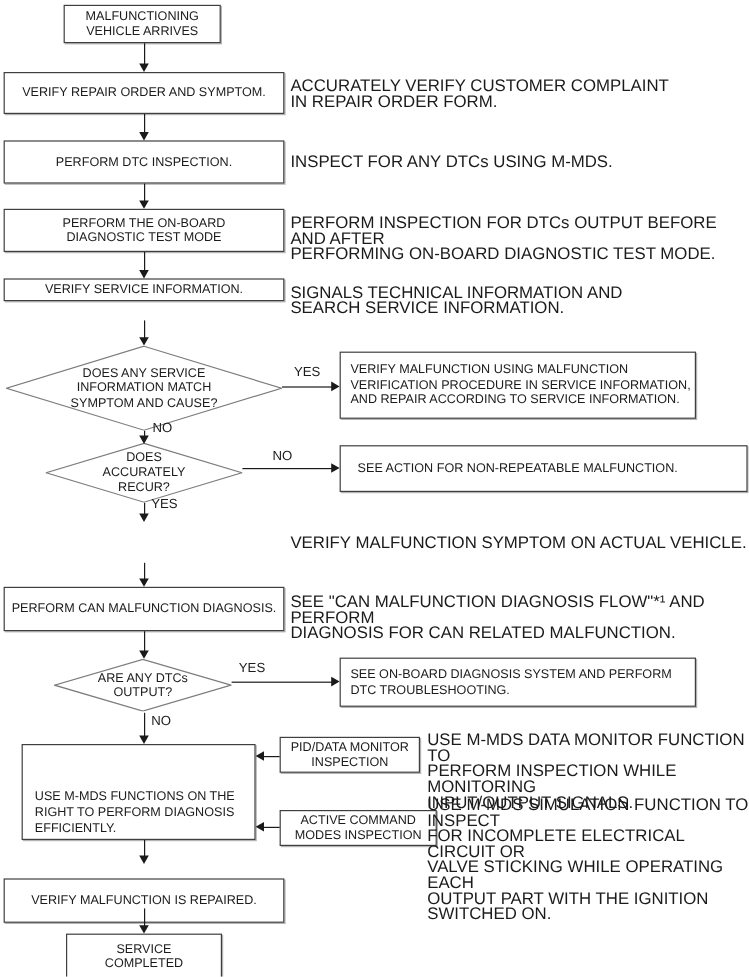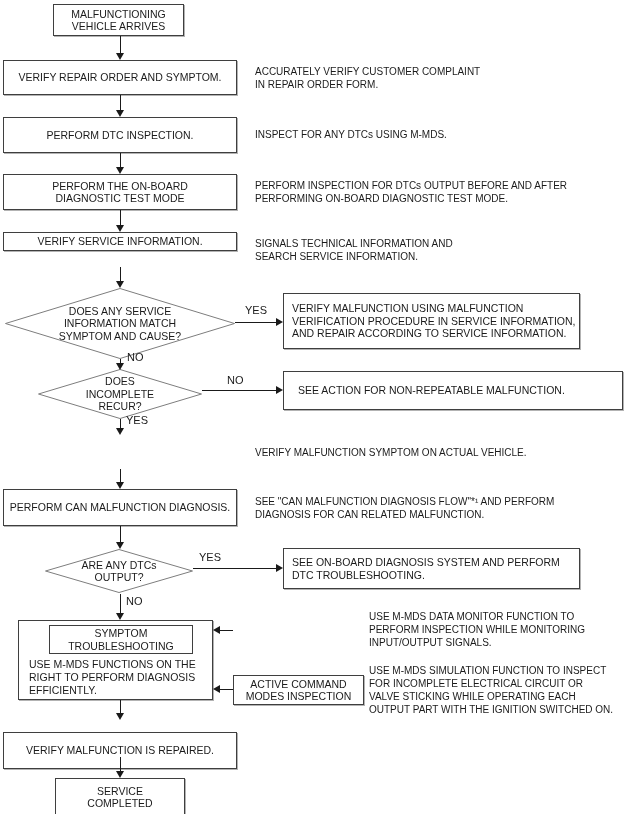--- a/index.html
+++ b/index.html
@@ -8,21 +8,21 @@
     font-family:"Liberation Sans", sans-serif;color:#1b1b1b;
   }
   .box{
     position:absolute;box-sizing:border-box;background:#fff;
     border:1px solid #3f3f3f;box-shadow:1px 1px 0 #b3b3b3;
     display:flex;align-items:center;justify-content:center;
     font-size:10.5px;line-height:12.5px;text-align:center;white-space:pre-line;
   }
   .box.left{justify-content:flex-start;text-align:left;}
   .note{
-    position:absolute;font-size:10px;line-height:13px;white-space:pre-line;margin-left:13px;
+    position:absolute;font-size:14px;line-height:13px;white-space:pre-line;
   }
   .blabel{position:absolute;font-size:11px;line-height:12px;font-weight:400;}
   .diamond{position:absolute;}
   .diamond svg{position:absolute;left:0;top:0;width:100%;height:100%;display:block;}
   .dtext{
     position:absolute;inset:0;display:flex;align-items:center;justify-content:center;
     font-size:10.5px;line-height:12.5px;text-align:center;white-space:pre-line;
   }
   .varrow{position:absolute;width:9px;}
   .varrow::before{content:"";position:absolute;left:4px;top:0;bottom:6px;width:1px;background:#1a1a1a;}
@@ -53,50 +53,50 @@
   <div class="box" style="left:3px;top:117px;width:234px;height:36px;">PERFORM DTC INSPECTION.</div>
   <div class="box" style="left:3px;top:174px;width:234px;height:36px;">PERFORM THE ON-BOARD
 DIAGNOSTIC TEST MODE</div>
   <div class="box" style="left:3px;top:232px;width:234px;height:19px;">VERIFY SERVICE INFORMATION.</div>
   <div class="box" style="left:3px;top:489px;width:234px;height:37px;">PERFORM CAN MALFUNCTION DIAGNOSIS.</div>
   <div class="box" style="left:3px;top:720px;width:234px;height:37px;margin-top:12px;">VERIFY MALFUNCTION IS REPAIRED.</div>
   <div class="box" style="left:55px;top:778px;width:130px;height:38px;">SERVICE
 COMPLETED</div>
 
   <div class="box" style="left:18px;top:620px;width:195px;height:80px;">
-    <div class="innerbox" style="left:30px;top:4px;width:144px;height:29px;">SYMPTOM
-TROUBLESHOOTING</div>
     <div class="bodytext" style="left:10px;top:37px;width:180px;">USE M-MDS FUNCTIONS ON THE
 RIGHT TO PERFORM DIAGNOSIS
 EFFICIENTLY.</div>
   </div>
 
   <div class="box left" style="left:283px;top:293px;width:297px;height:56px;padding-left:8px;">VERIFY MALFUNCTION USING MALFUNCTION
 VERIFICATION PROCEDURE IN SERVICE INFORMATION,
 AND REPAIR ACCORDING TO SERVICE INFORMATION.</div>
   <div class="box left" style="left:283px;top:371px;width:340px;height:39px;padding-left:14px;">SEE ACTION FOR NON-REPEATABLE MALFUNCTION.</div>
   <div class="box left" style="left:283px;top:548px;width:297px;height:41px;padding-left:8px;">SEE ON-BOARD DIAGNOSIS SYSTEM AND PERFORM
 DTC TROUBLESHOOTING.</div>
+  <div class="box" style="left:233px;top:614px;width:117px;height:30px;">PID/DATA MONITOR
+INSPECTION</div>
   <div class="box" style="left:233px;top:675px;width:131px;height:30px;">ACTIVE COMMAND
 MODES INSPECTION</div>
 
   <div class="diamond" style="left:5px;top:288px;width:230px;height:71px;">
     <svg viewBox="0 0 230 71" preserveAspectRatio="none">
       <polygon points="115,0.5 229.5,35.5 115,70.5 0.5,35.5" fill="#ffffff" stroke="#7d7d7d" stroke-width="1"></polygon>
     </svg>
     <div class="dtext">DOES ANY SERVICE
 INFORMATION MATCH
 SYMPTOM AND CAUSE?</div>
   </div>
   <div class="diamond" style="left:38px;top:369px;width:164px;height:50px;">
     <svg viewBox="0 0 164 50" preserveAspectRatio="none">
       <polygon points="82,0.5 163.5,25 82,49.5 0.5,25" fill="#ffffff" stroke="#7d7d7d" stroke-width="1"></polygon>
     </svg>
     <div class="dtext">DOES
-INCOMPLETE
+ACCURATELY
 RECUR?</div>
   </div>
   <div class="diamond" style="left:45px;top:549px;width:148px;height:44px;">
     <svg viewBox="0 0 148 44" preserveAspectRatio="none">
       <polygon points="74,0.5 147.5,22 74,43.5 0.5,22" fill="#ffffff" stroke="#7d7d7d" stroke-width="1"></polygon>
     </svg>
     <div class="dtext">ARE ANY DTCs
 OUTPUT?</div>
   </div>
 

